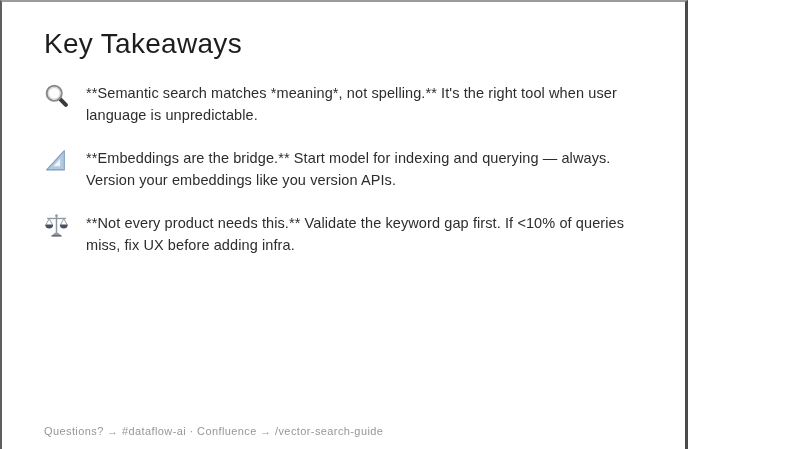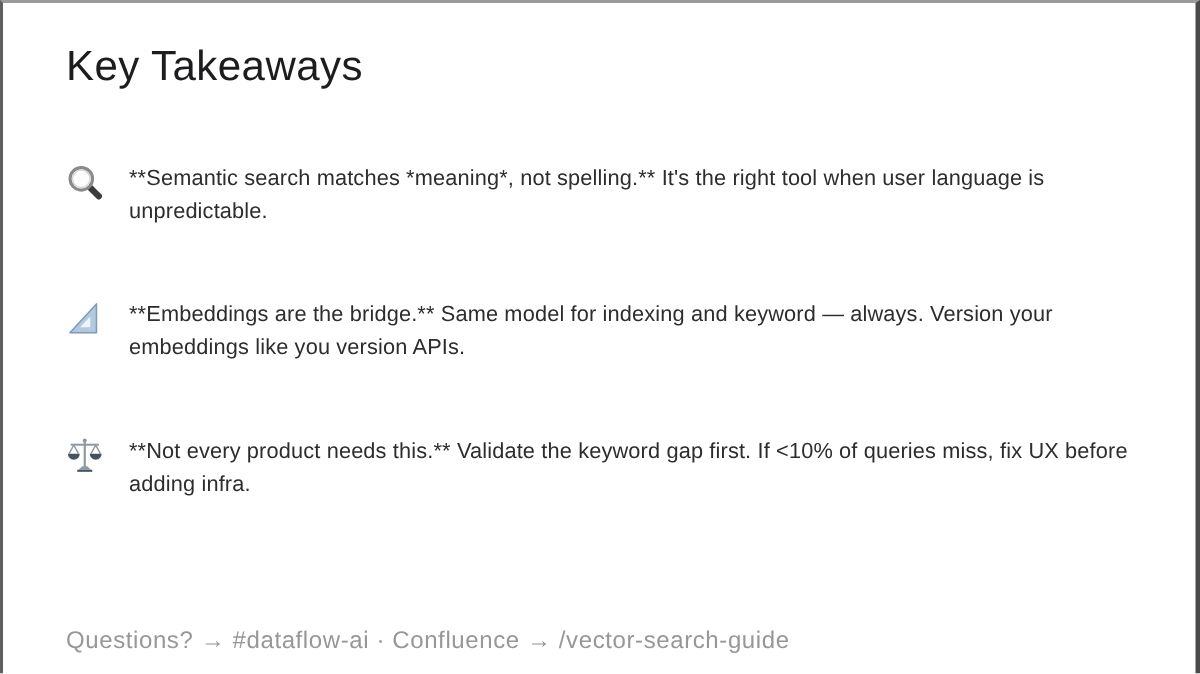--- a/index.html
+++ b/index.html
@@ -3,21 +3,21 @@
 <meta charset="utf-8">
 <style>
   html, body {
     margin: 0;
     padding: 0;
     background: #ffffff;
     font-family: "Liberation Sans", "DejaVu Sans", sans-serif;
   }
   .slide {
     position: relative;
-    width: 800px;
+    width: 688px;
     height: 449px;
     box-sizing: border-box;
     background: #ffffff;
     border-top: 2px solid #9b9b9b;
     border-left: 2px solid #5f5f5f;
     border-right: 3px solid #4a4a4a;
     overflow: hidden;
   }
   .content {
     padding: 25px 38px 0 42px;
@@ -33,40 +33,39 @@
   .takeaways {
     margin-top: 21px;
     display: flex;
     flex-direction: column;
     gap: 21px;
   }
   .takeaway {
     display: flex;
     align-items: flex-start;
     gap: 17px;
-    margin-top: 26px;
   }
   .takeaway-icon {
     flex: 0 0 25px;
     width: 25px;
     height: 25px;
     margin-top: 1px;
   }
   .takeaway-text {
     font-size: 14.5px;
     line-height: 22px;
     color: #2d2d2d;
     letter-spacing: 0.1px;
     max-width: 676px;
   }
   .footer {
     position: absolute;
     left: 42px;
     bottom: 12px;
-    font-size: 16px;
+    font-size: 11px;
     color: #979797;
     letter-spacing: 0.4px;
   }
 </style>
 </head>
 <body>
 
 <div class="slide">
   <div class="content">
 
@@ -81,21 +80,21 @@
           <circle cx="9.8" cy="9.8" r="5.6" fill="none" stroke="#d9d9d9" stroke-width="1"></circle>
         </svg>
         <div class="takeaway-text">**Semantic search matches *meaning*, not spelling.** It's the right tool when user language is unpredictable.</div>
       </div>
 
       <div class="takeaway">
         <svg class="takeaway-icon" viewBox="0 0 24 24">
           <polygon points="19.5,2.5 19.5,21 2.5,21" fill="#b3c9de" stroke="#7e9cba" stroke-width="1" stroke-linejoin="round"></polygon>
           <polygon points="15.5,10.5 15.5,17.5 9,17.5" fill="#eef4f9"></polygon>
         </svg>
-        <div class="takeaway-text">**Embeddings are the bridge.** Same model for indexing and keyword — always. Version your embeddings like you version APIs.</div>
+        <div class="takeaway-text">**Embeddings are the bridge.** Start model for indexing and querying — always. Version your embeddings like you version APIs.</div>
       </div>
 
 
       <div class="takeaway">
         <svg class="takeaway-icon" viewBox="0 0 24 24">
           <circle cx="12" cy="2.6" r="1.3" fill="#8f99a3"></circle>
           <rect x="11.3" y="3" width="1.4" height="16.5" fill="#8f99a3"></rect>
           <rect x="3" y="4.6" width="18" height="1.3" fill="#8f99a3"></rect>
           <path d="M5,5.5 L2,11 M5,5.5 L8,11" stroke="#8f99a3" stroke-width="0.9" fill="none"></path>
           <path d="M1.2,11 a3.8,3.8 0 0 0 7.6,0 z" fill="#47525d"></path>

